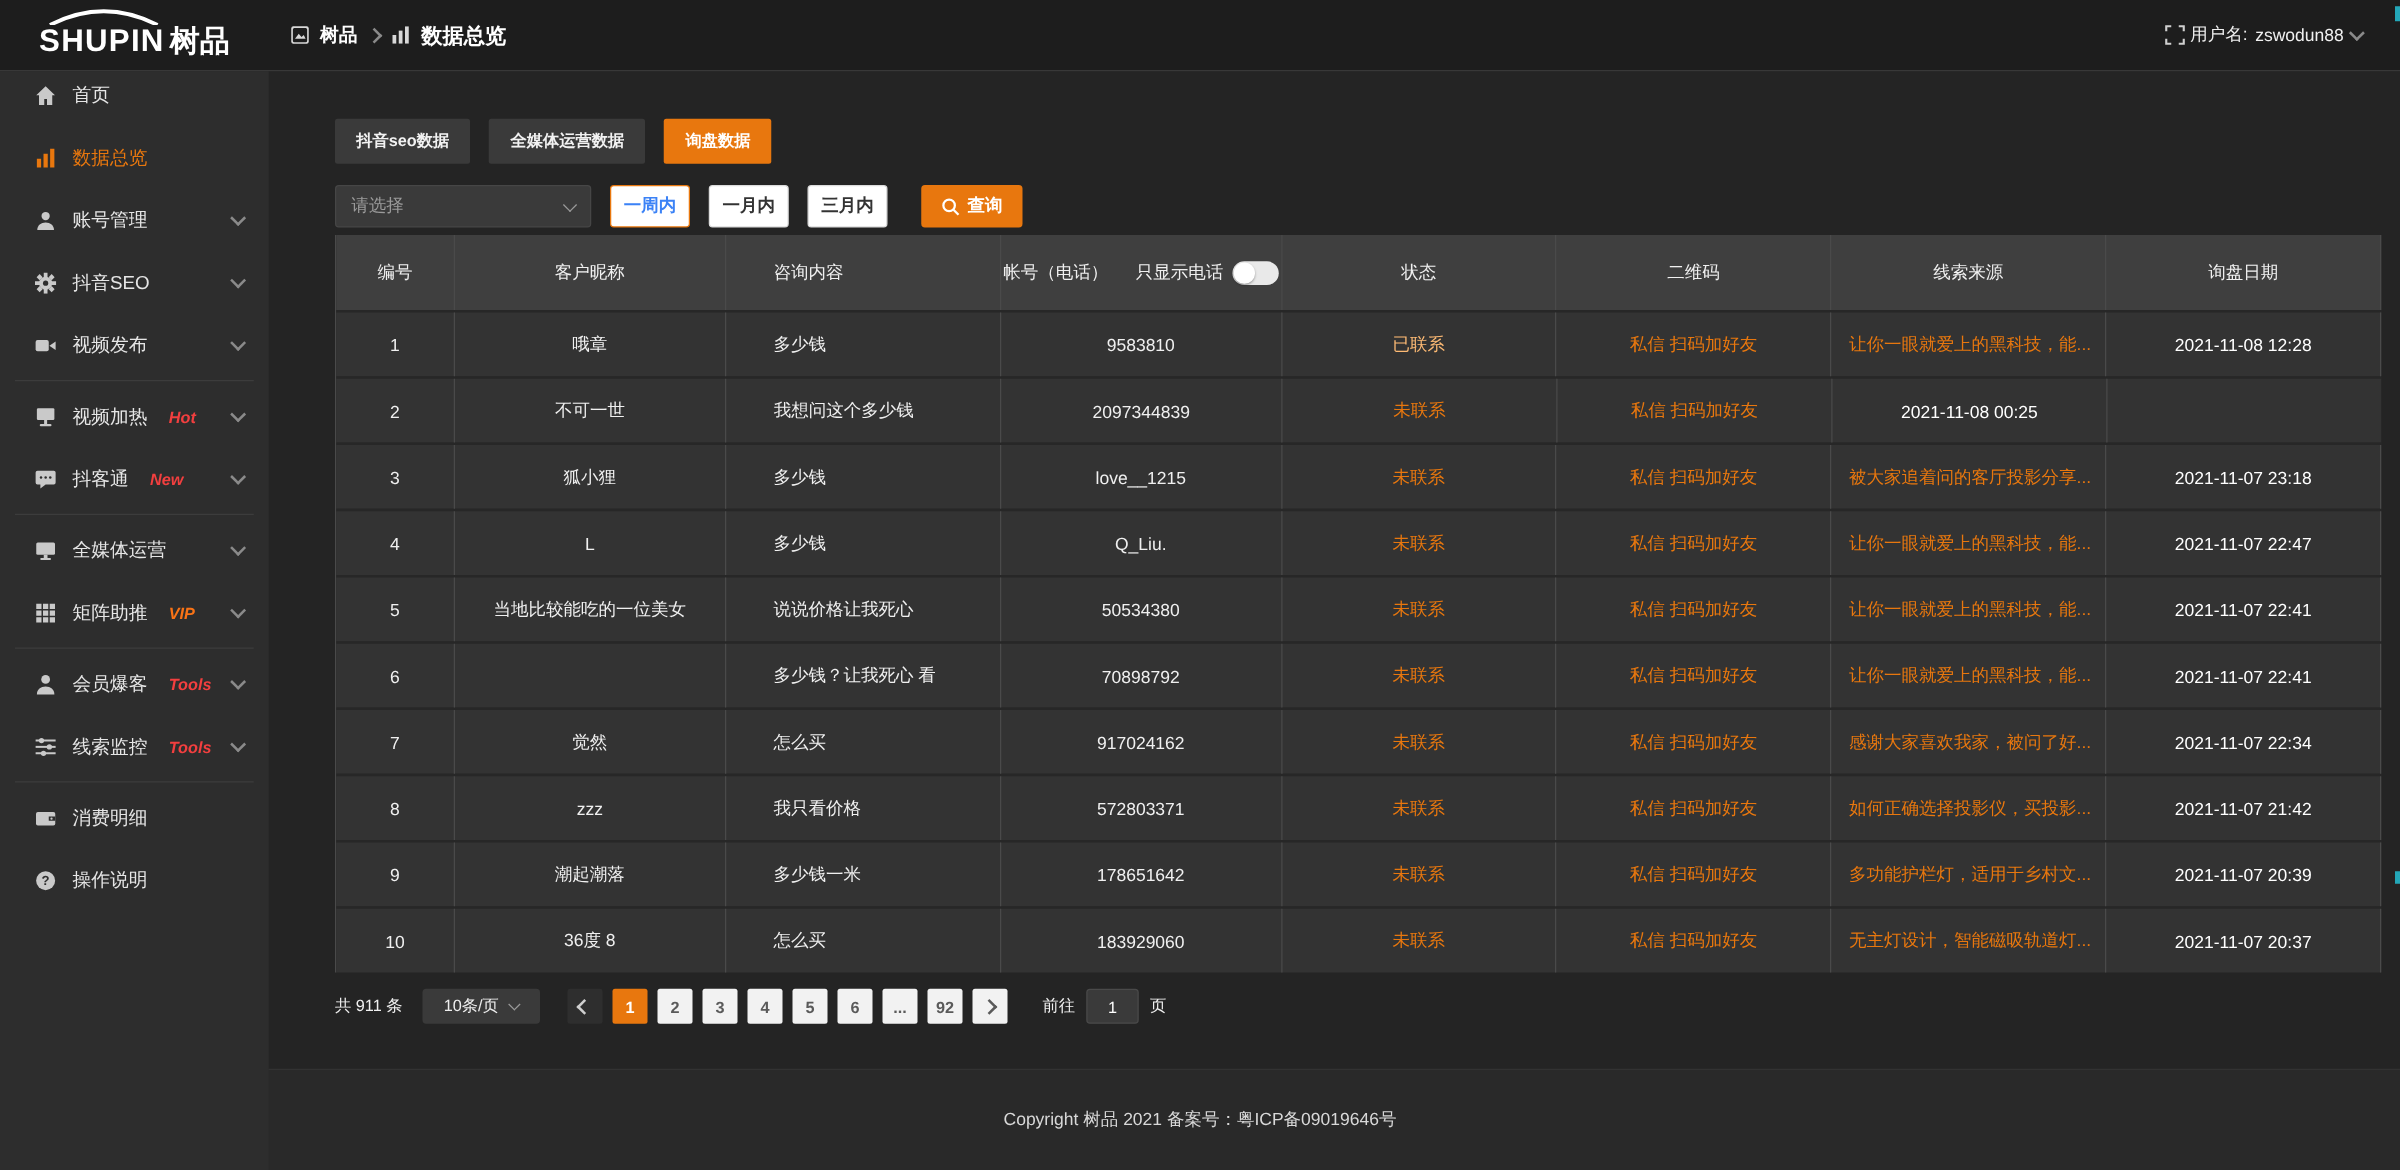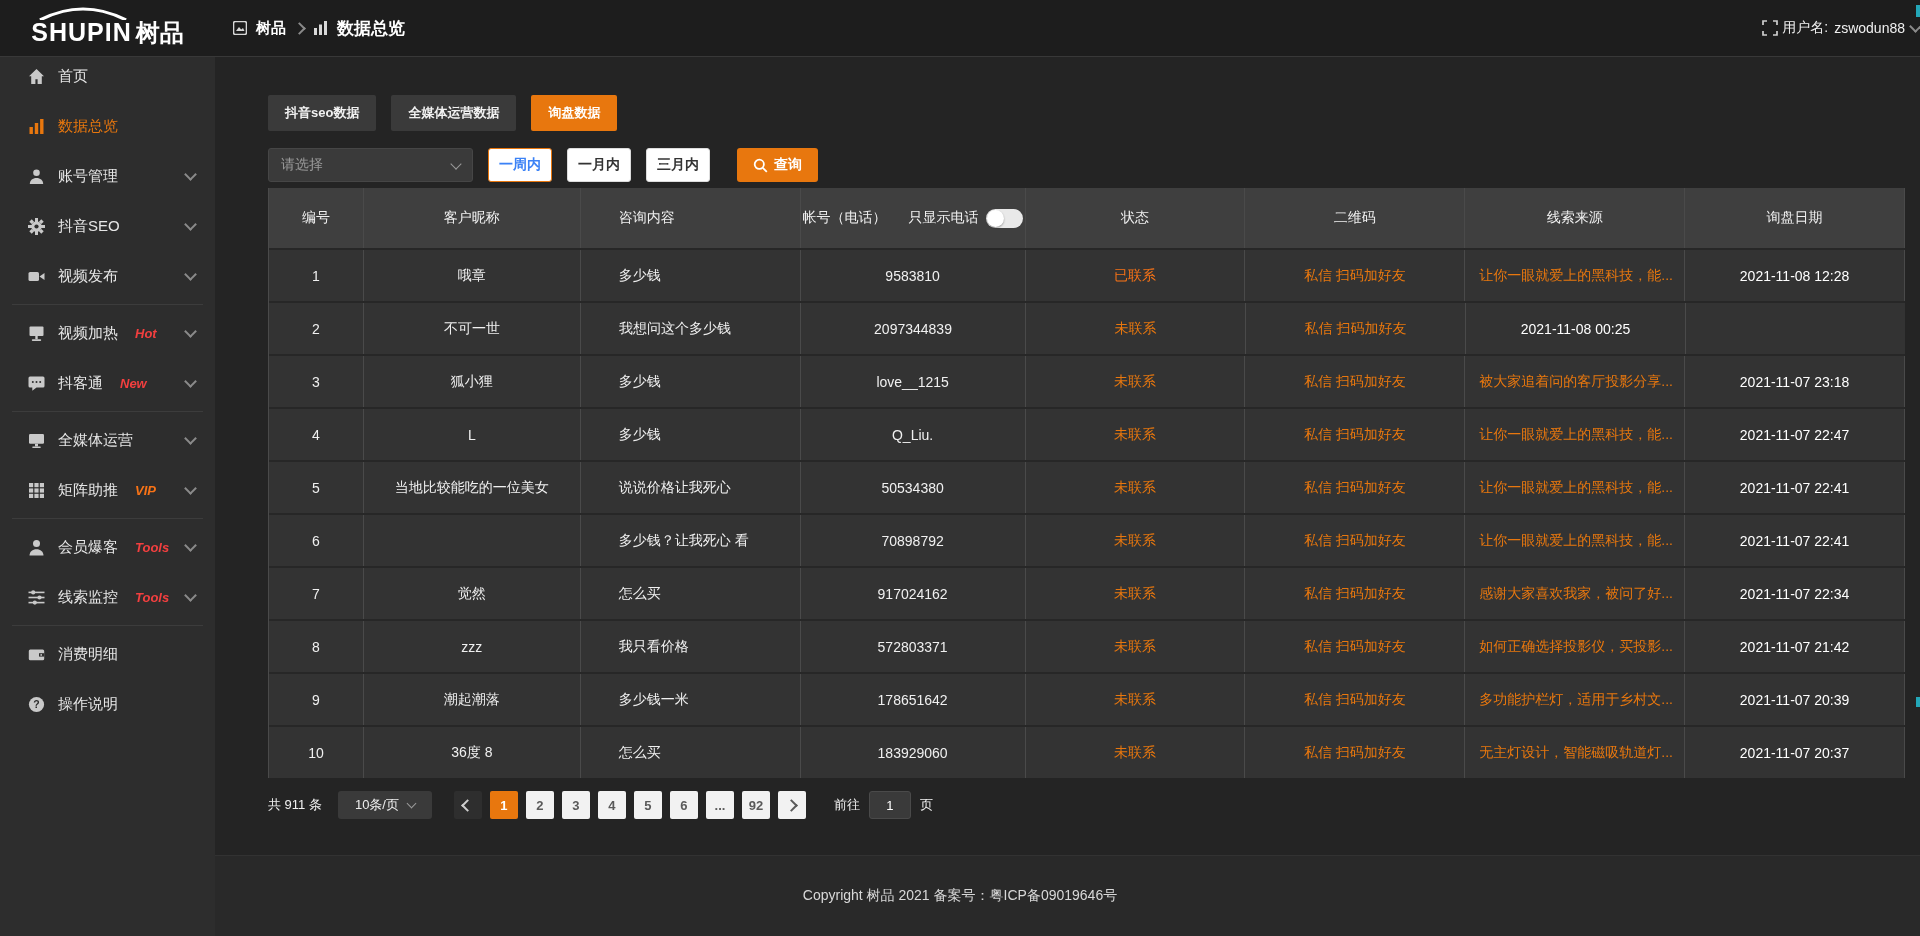--- a/index.html
+++ b/index.html
@@ -15,21 +15,21 @@
   .logo-text{display:flex;align-items:baseline;}
   .logo-en{font-size:25px;font-weight:800;color:#fff;letter-spacing:1px;}
   .logo-cn{font-size:24px;font-weight:800;color:#fff;margin-left:4px;}
   .crumbs{display:flex;align-items:center;gap:9px;margin-left:18px;}
   .crumb-root{font-size:15px;font-weight:bold;color:#fff;}
   .crumb-cur{font-size:17px;font-weight:bold;color:#fff;}
   .chev{display:inline-block;width:7px;height:7px;border-right:2px solid #8a8a8a;border-bottom:2px solid #8a8a8a;}
   .chev.down{transform:rotate(45deg);margin-top:-3px;}
   .chev.right{transform:rotate(-45deg);}
   .chev.left{transform:rotate(135deg);}
-  .user-area{margin-left:auto;display:flex;align-items:center;gap:4px;}
+  .user-area{margin-left:auto;display:flex;align-items:center;gap:4px;padding-right:30px;}
   .username{font-size:14px;color:#f0f0f0;display:flex;align-items:center;gap:6px;cursor:pointer;}
 
   
   .sidebar{position:absolute;left:0;top:41px;bottom:0;width:215px;background:#2d2d2d;padding-top:10px;z-index:5;box-sizing:border-box;}
   .side-item{height:50px;display:flex;align-items:center;padding:0 20px 0 28px;gap:13px;font-size:15px;color:#e6e6e6;cursor:pointer;}
   .s-icon{width:17px;height:17px;flex:0 0 17px;color:#c9c9c9;display:flex;align-items:center;}
   .side-item.active{color:#e8770e;}
   .side-item.active .s-icon{color:#e8770e;}
   .badge{font-style:italic;font-weight:bold;font-size:13px;margin-left:4px;}
   .badge.red{color:#f23f3f;}
@@ -64,21 +64,21 @@
   .c3{width:225px;}.c4{width:220px;}.c5{width:220px;}
   .c6{width:220px;justify-content:flex-start;padding-left:14px;}
   .c7{width:220px;}
   .thead .c6{justify-content:center;padding-left:0;}
   .thead .c3{flex-direction:row;justify-content:center;gap:22px;}
   .toggle-row{display:flex;align-items:center;gap:7px;font-size:14px;color:#f0f0f0;}
   .toggle{width:37px;height:19px;background:#e9e9e9;border-radius:10px;position:relative;cursor:pointer;}
   .toggle .knob{position:absolute;left:1px;top:1px;width:17px;height:17px;border-radius:50%;background:#fff;
                 box-shadow:0 1px 2px rgba(0,0,0,.35);}
   .status{color:#e8770e;}
-  .status[data-status="已联系"]{color:#f97316;}
+  .status[data-status="已联系"]{color:#fdba74;}
   .link-orange{color:#e8770e;cursor:pointer;}
   .date{color:#fff;}
 
   
   .pagination{display:flex;align-items:center;margin:13px 0 0 53px;gap:8px;}
   .total{font-size:13px;color:#f0f0f0;margin-right:8px;}
   .page-size{width:94px;height:28px;background:#3a3a3a;border-radius:3px;display:flex;align-items:center;
              justify-content:center;gap:9px;font-size:13px;color:#eee;margin-right:14px;cursor:pointer;}
   .page-size .chev{border-color:#9a9a9a;border-width:1.5px;width:6px;height:6px;}
   .pg-btn{min-width:28px;height:28px;border-radius:2px;display:flex;align-items:center;justify-content:center;

